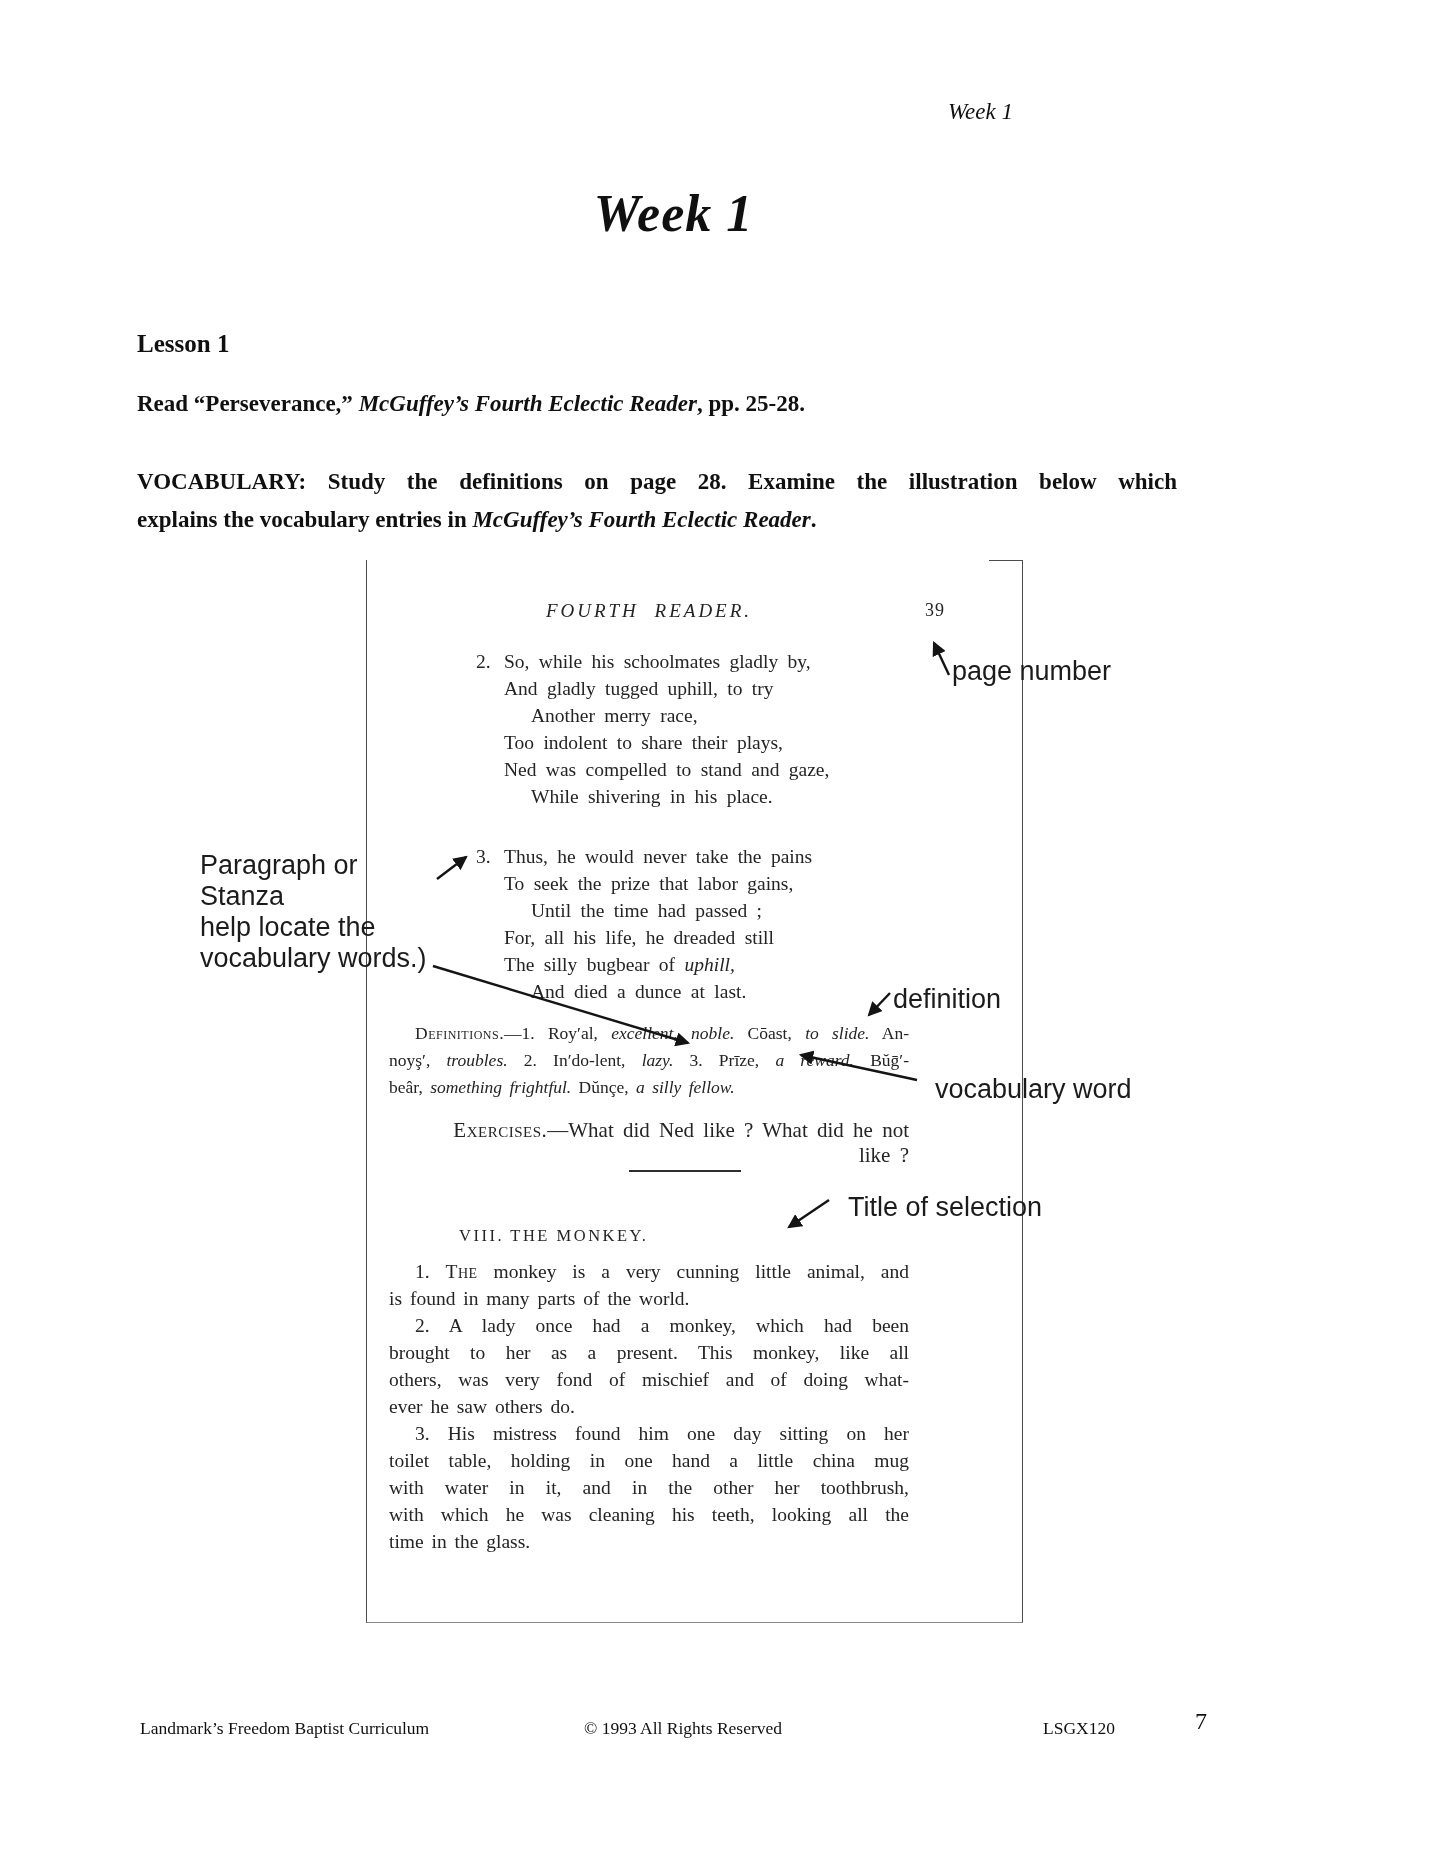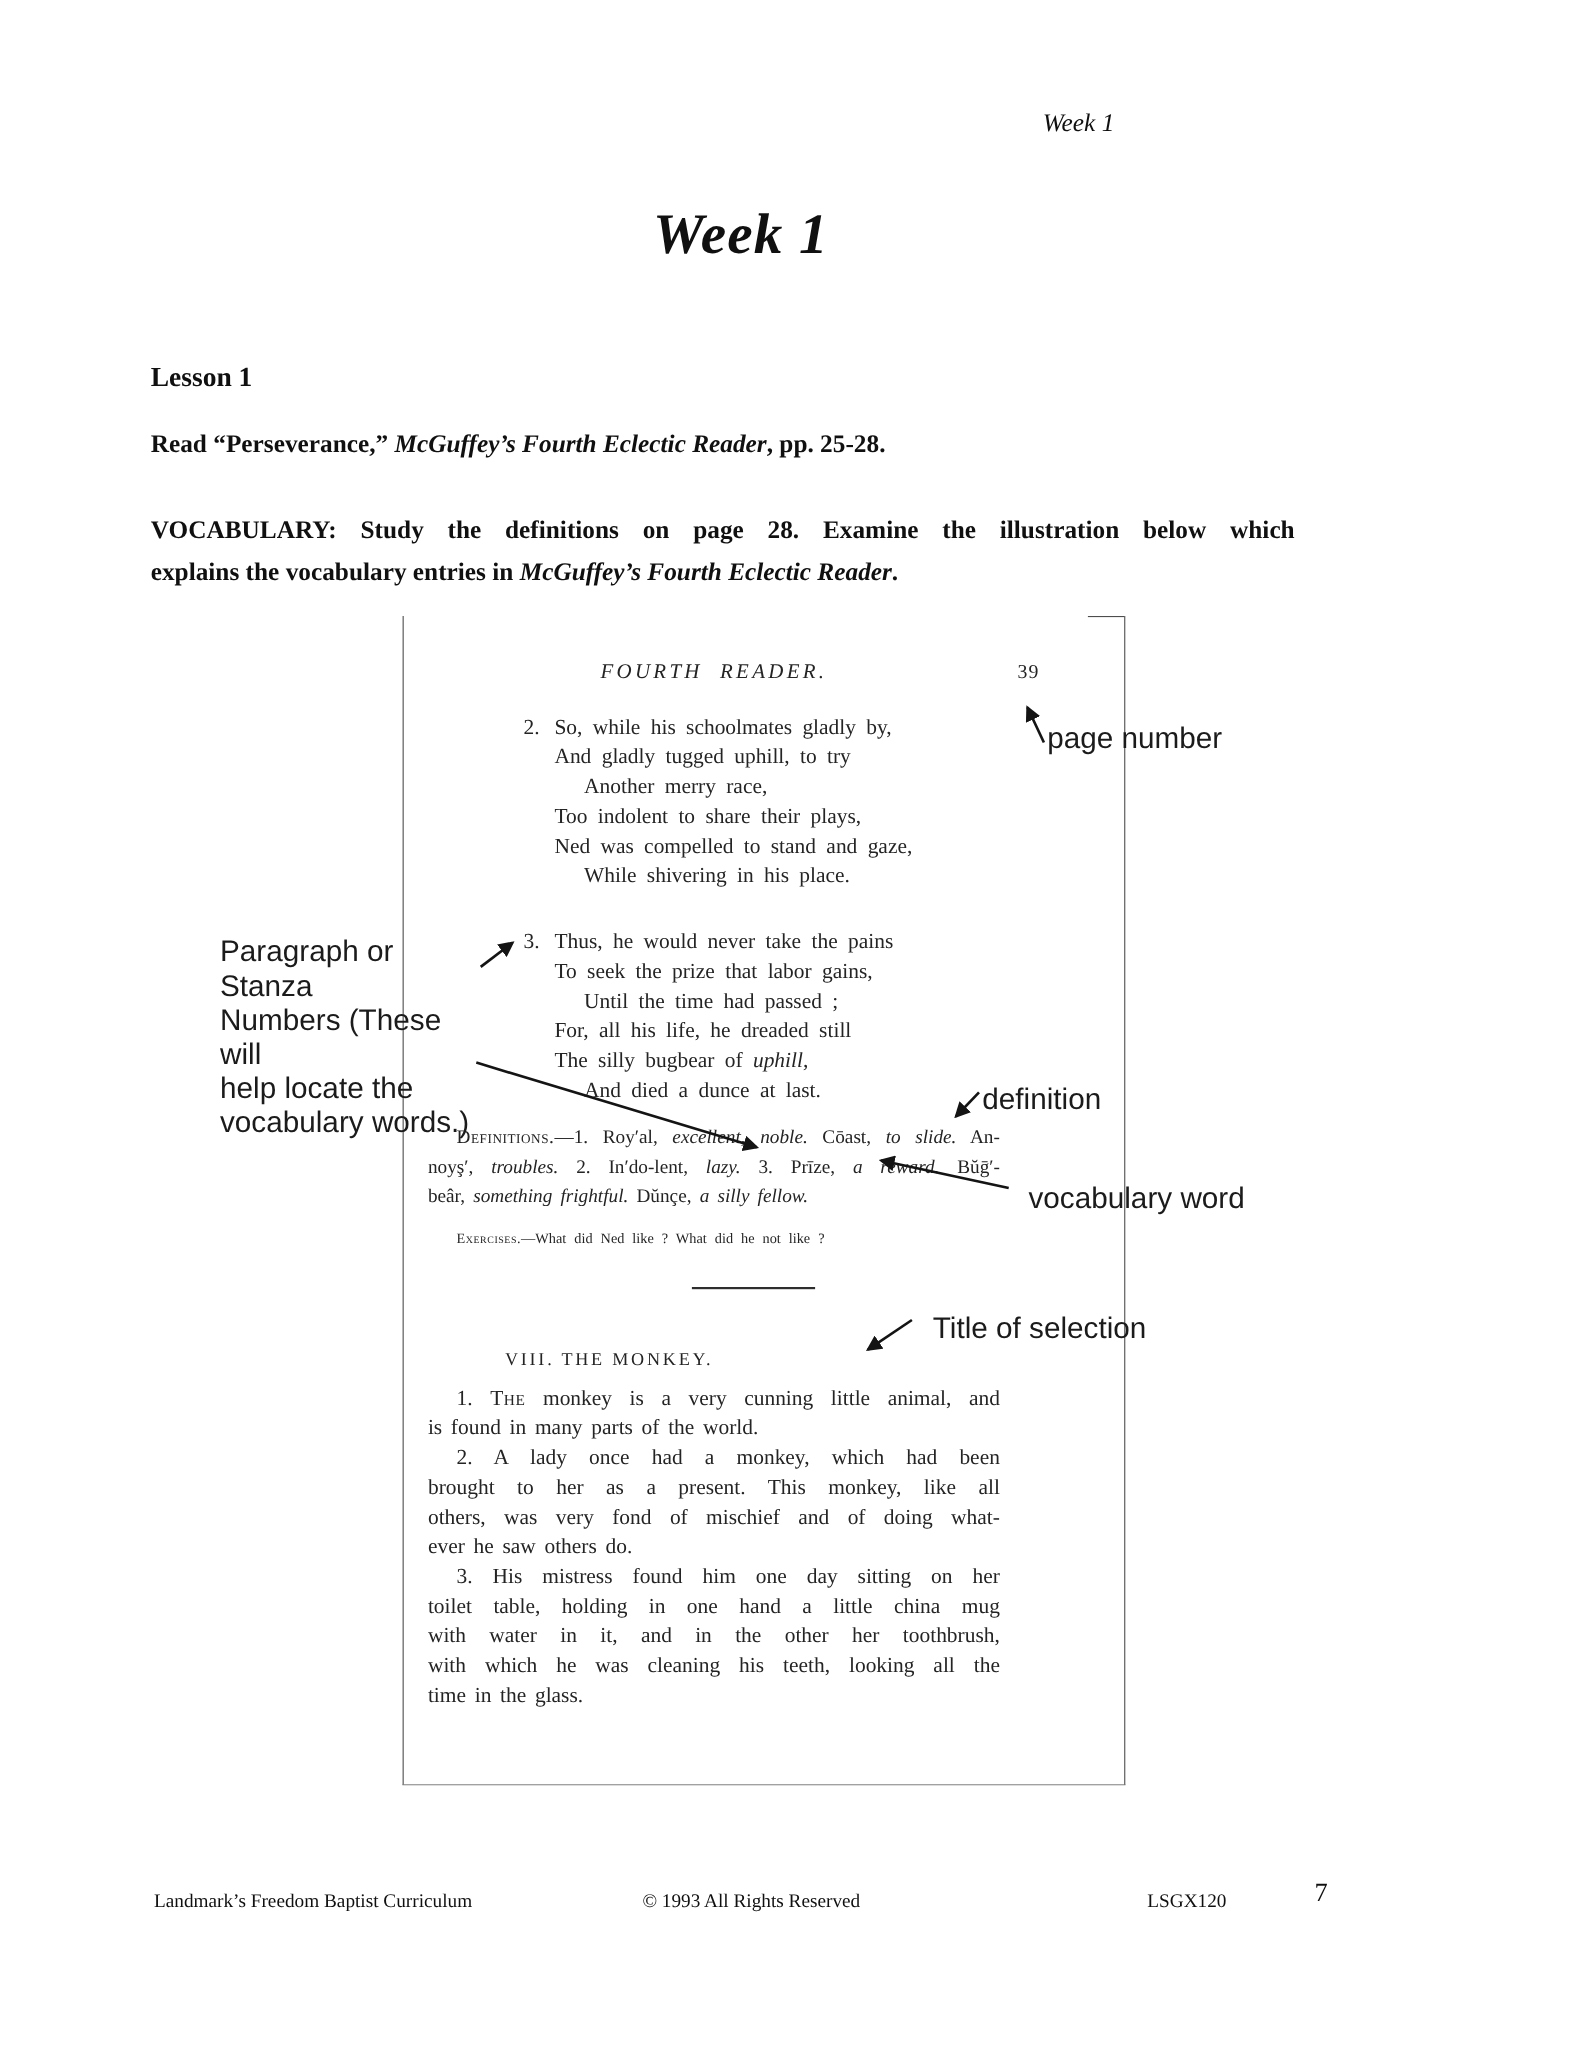--- a/index.html
+++ b/index.html
@@ -32,22 +32,22 @@
                 font-style:italic;font-size:19px;letter-spacing:3px;word-spacing:8px;}
   .pgno{position:absolute;top:40px;right:-36px;font-size:18px;letter-spacing:1px;}
   .stanza{position:absolute;left:0;width:100%;padding-left:115px;box-sizing:border-box;
           font-size:19.5px;line-height:27px;word-spacing:4.5px;}
   .stanza .num{position:absolute;left:87px;top:0;}
   .s2{top:88px;}  .s3{top:283px;}
   .pline.indent{padding-left:27px;}
   .defs{position:absolute;top:460px;left:0;width:100%;font-size:17.5px;
         line-height:27px;word-spacing:3px;}
   .dline.first{text-indent:26px;}
-  .exer{position:absolute;top:558px;left:0;width:100%;font-size:13px;
-        text-indent:26px;word-spacing:4px;}
+  .exer{position:absolute;top:558px;left:0;width:100%;font-size:21px;
+        text-indent:26px;word-spacing:4px;text-align:right;}
   .divider{position:absolute;top:610px;left:240px;width:112px;height:2px;background:#2e2e2e;}
   .mtitle{position:absolute;top:666px;left:0;width:100%;padding-left:70px;box-sizing:border-box;
           font-size:16.5px;letter-spacing:2.5px;}
   .paras{position:absolute;top:698px;left:0;width:100%;font-size:19.5px;
          line-height:27px;word-spacing:3px;}
   .mline.first{text-indent:26px;}
 
   
   .label{position:absolute;font-family:"Liberation Sans",sans-serif;font-size:27px;
          color:#1b1b1b;line-height:31px;z-index:8;white-space:nowrap;}
@@ -130,21 +130,20 @@
           <div class="mline jline">with water in it, and in the other her toothbrush,</div>
           <div class="mline jline">with which he was cleaning his teeth, looking all the</div>
           <div class="mline jline last">time in the glass.</div>
         </div>
     </div>
   </div>
 
   <div class="label" id="lbl-page">page number</div>
   <div class="label" id="lbl-stanza">
       <div class="lbl-line">Paragraph or Stanza</div>
-      <div class="lbl-line">Numbers  (These will</div>
       <div class="lbl-line">help locate the</div>
       <div class="lbl-line">vocabulary words.)</div>
     </div>
   <div class="label" id="lbl-def">definition</div>
   <div class="label" id="lbl-vocab">vocabulary word</div>
   <div class="label" id="lbl-title">Title of selection</div>
 
   <svg class="overlay" viewBox="0 0 1445 1870">
     <defs>
       <marker id="ah" viewBox="0 0 10 10" refX="8.5" refY="5" markerWidth="6" markerHeight="6" orient="auto-start-reverse">

